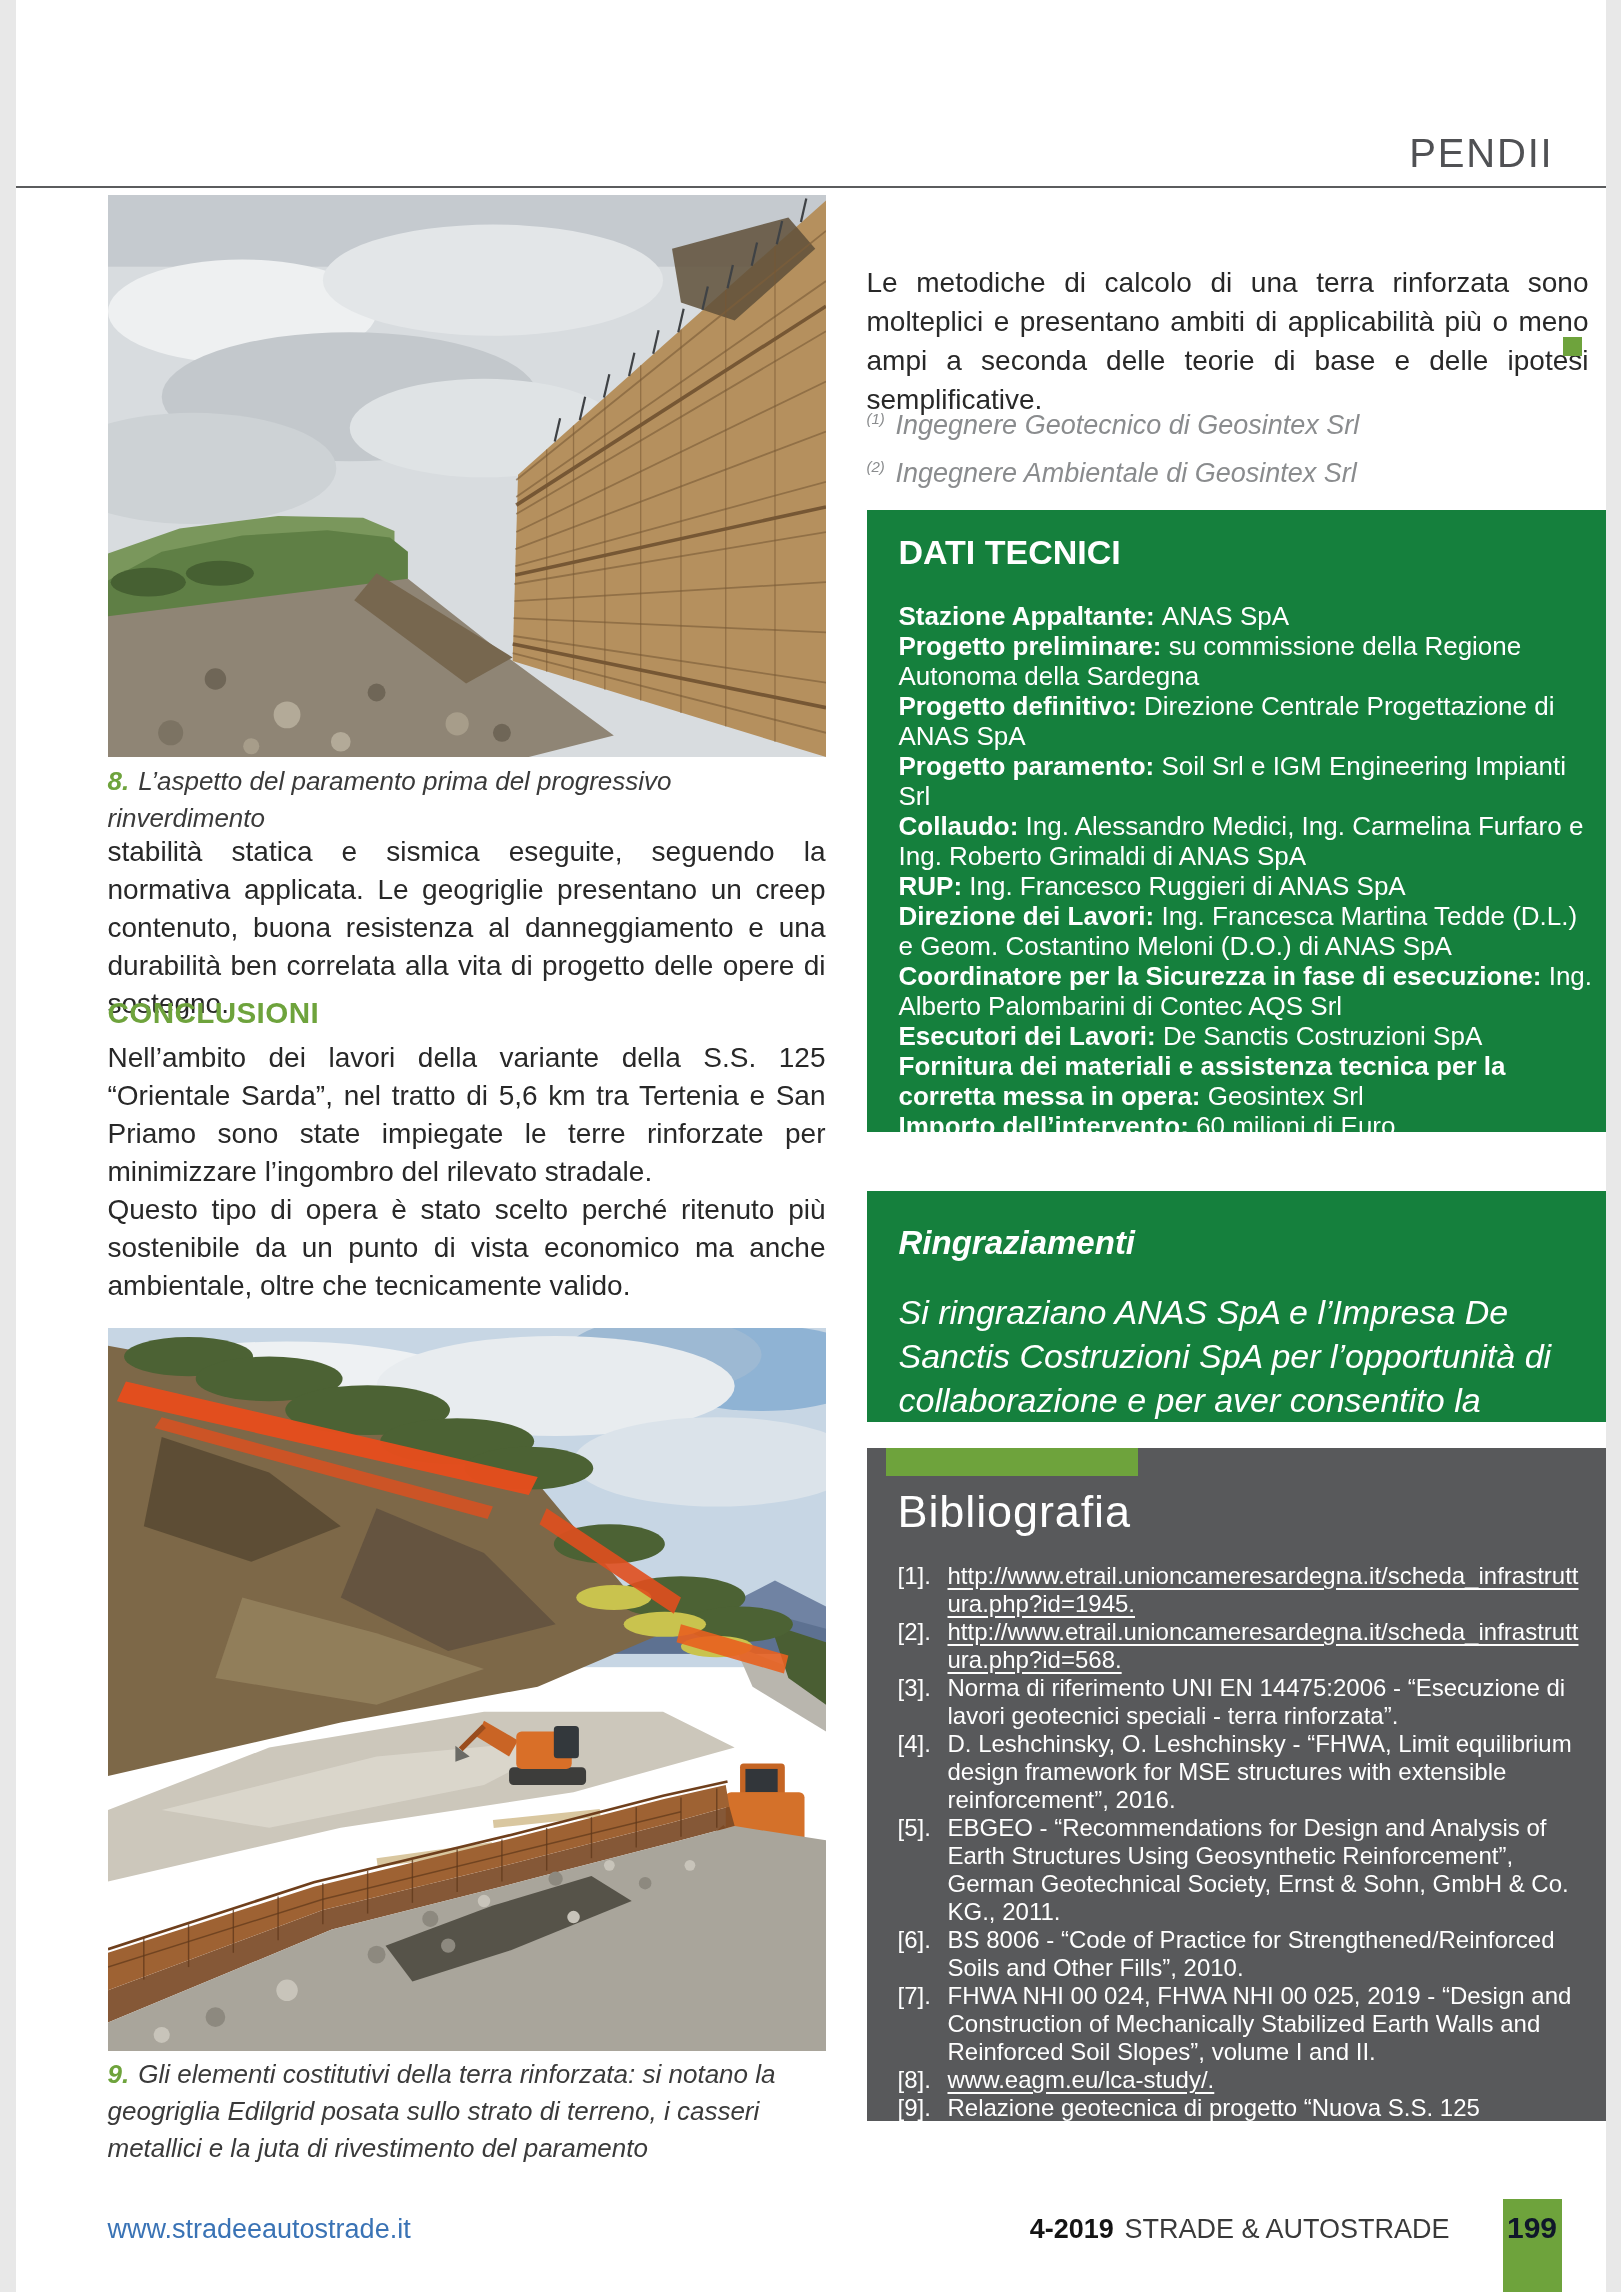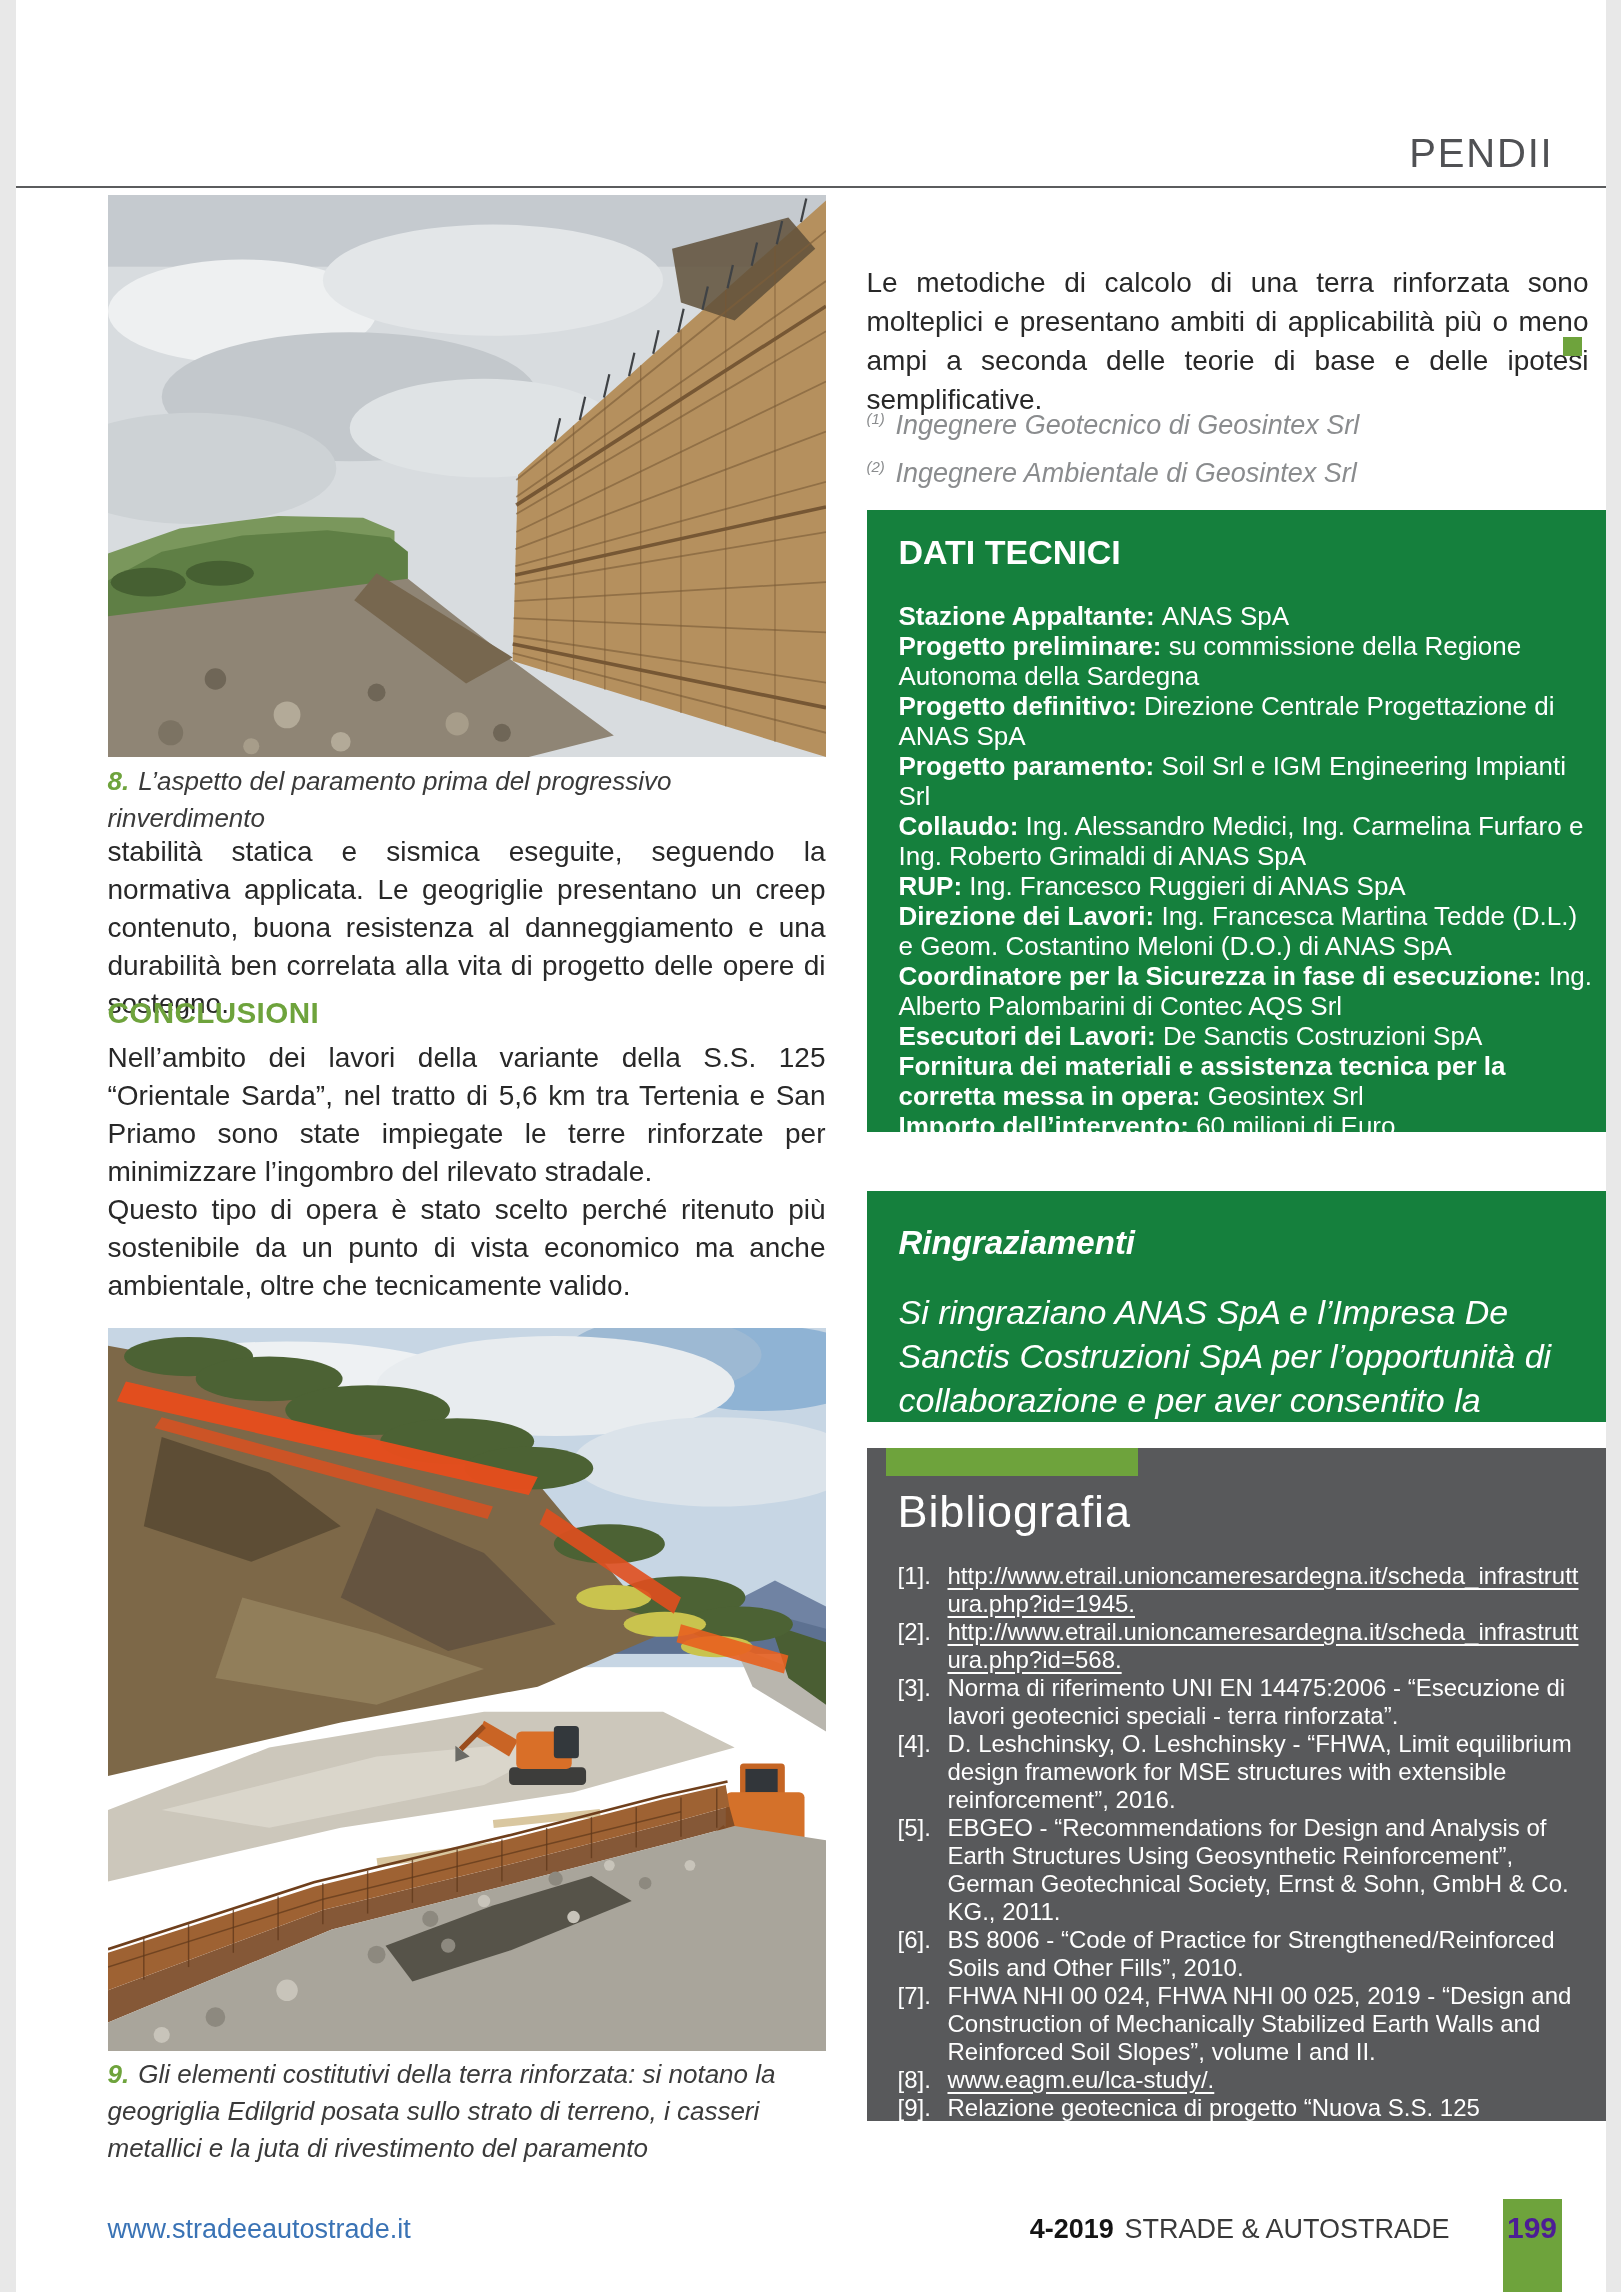--- a/index.html
+++ b/index.html
@@ -50,21 +50,21 @@
   .biblio-title{font-size:45px;font-weight:400;letter-spacing:0.9px;line-height:50px;margin:39px 0 25px 0;}
   .ref{display:flex;font-size:24px;line-height:28px;margin:0;}
   .ref-num{width:50px;flex:none;}
   .ref-text{flex:1;overflow-wrap:anywhere;}
   .u{text-decoration:underline;text-underline-offset:3.6px;}
 
   
   .f-url{left:92px;top:2214px;font-size:27px;color:#3a73b5;}
   .f-right{right:156px;top:2214px;font-size:27px;color:#3a3a3a;}
   .f-issue{font-weight:bold;color:#141414;margin-right:10.7px;text-align:center;}
-  .f-page{left:1487px;top:2199px;width:59px;height:94px;background:#6ea33c;color:#4c1d95;
+  .f-page{left:1487px;top:2199px;width:59px;height:94px;background:#6ea33c;color:#0f172a;
           font-weight:bold;font-size:30px;text-align:center;padding-top:11.6px;box-sizing:border-box;}
 </style>
 </head>
 <body>
 
 <div class="page">
 
   <div class="abs hdr-label">PENDII</div>
   <div class="abs hdr-line"></div>
 

